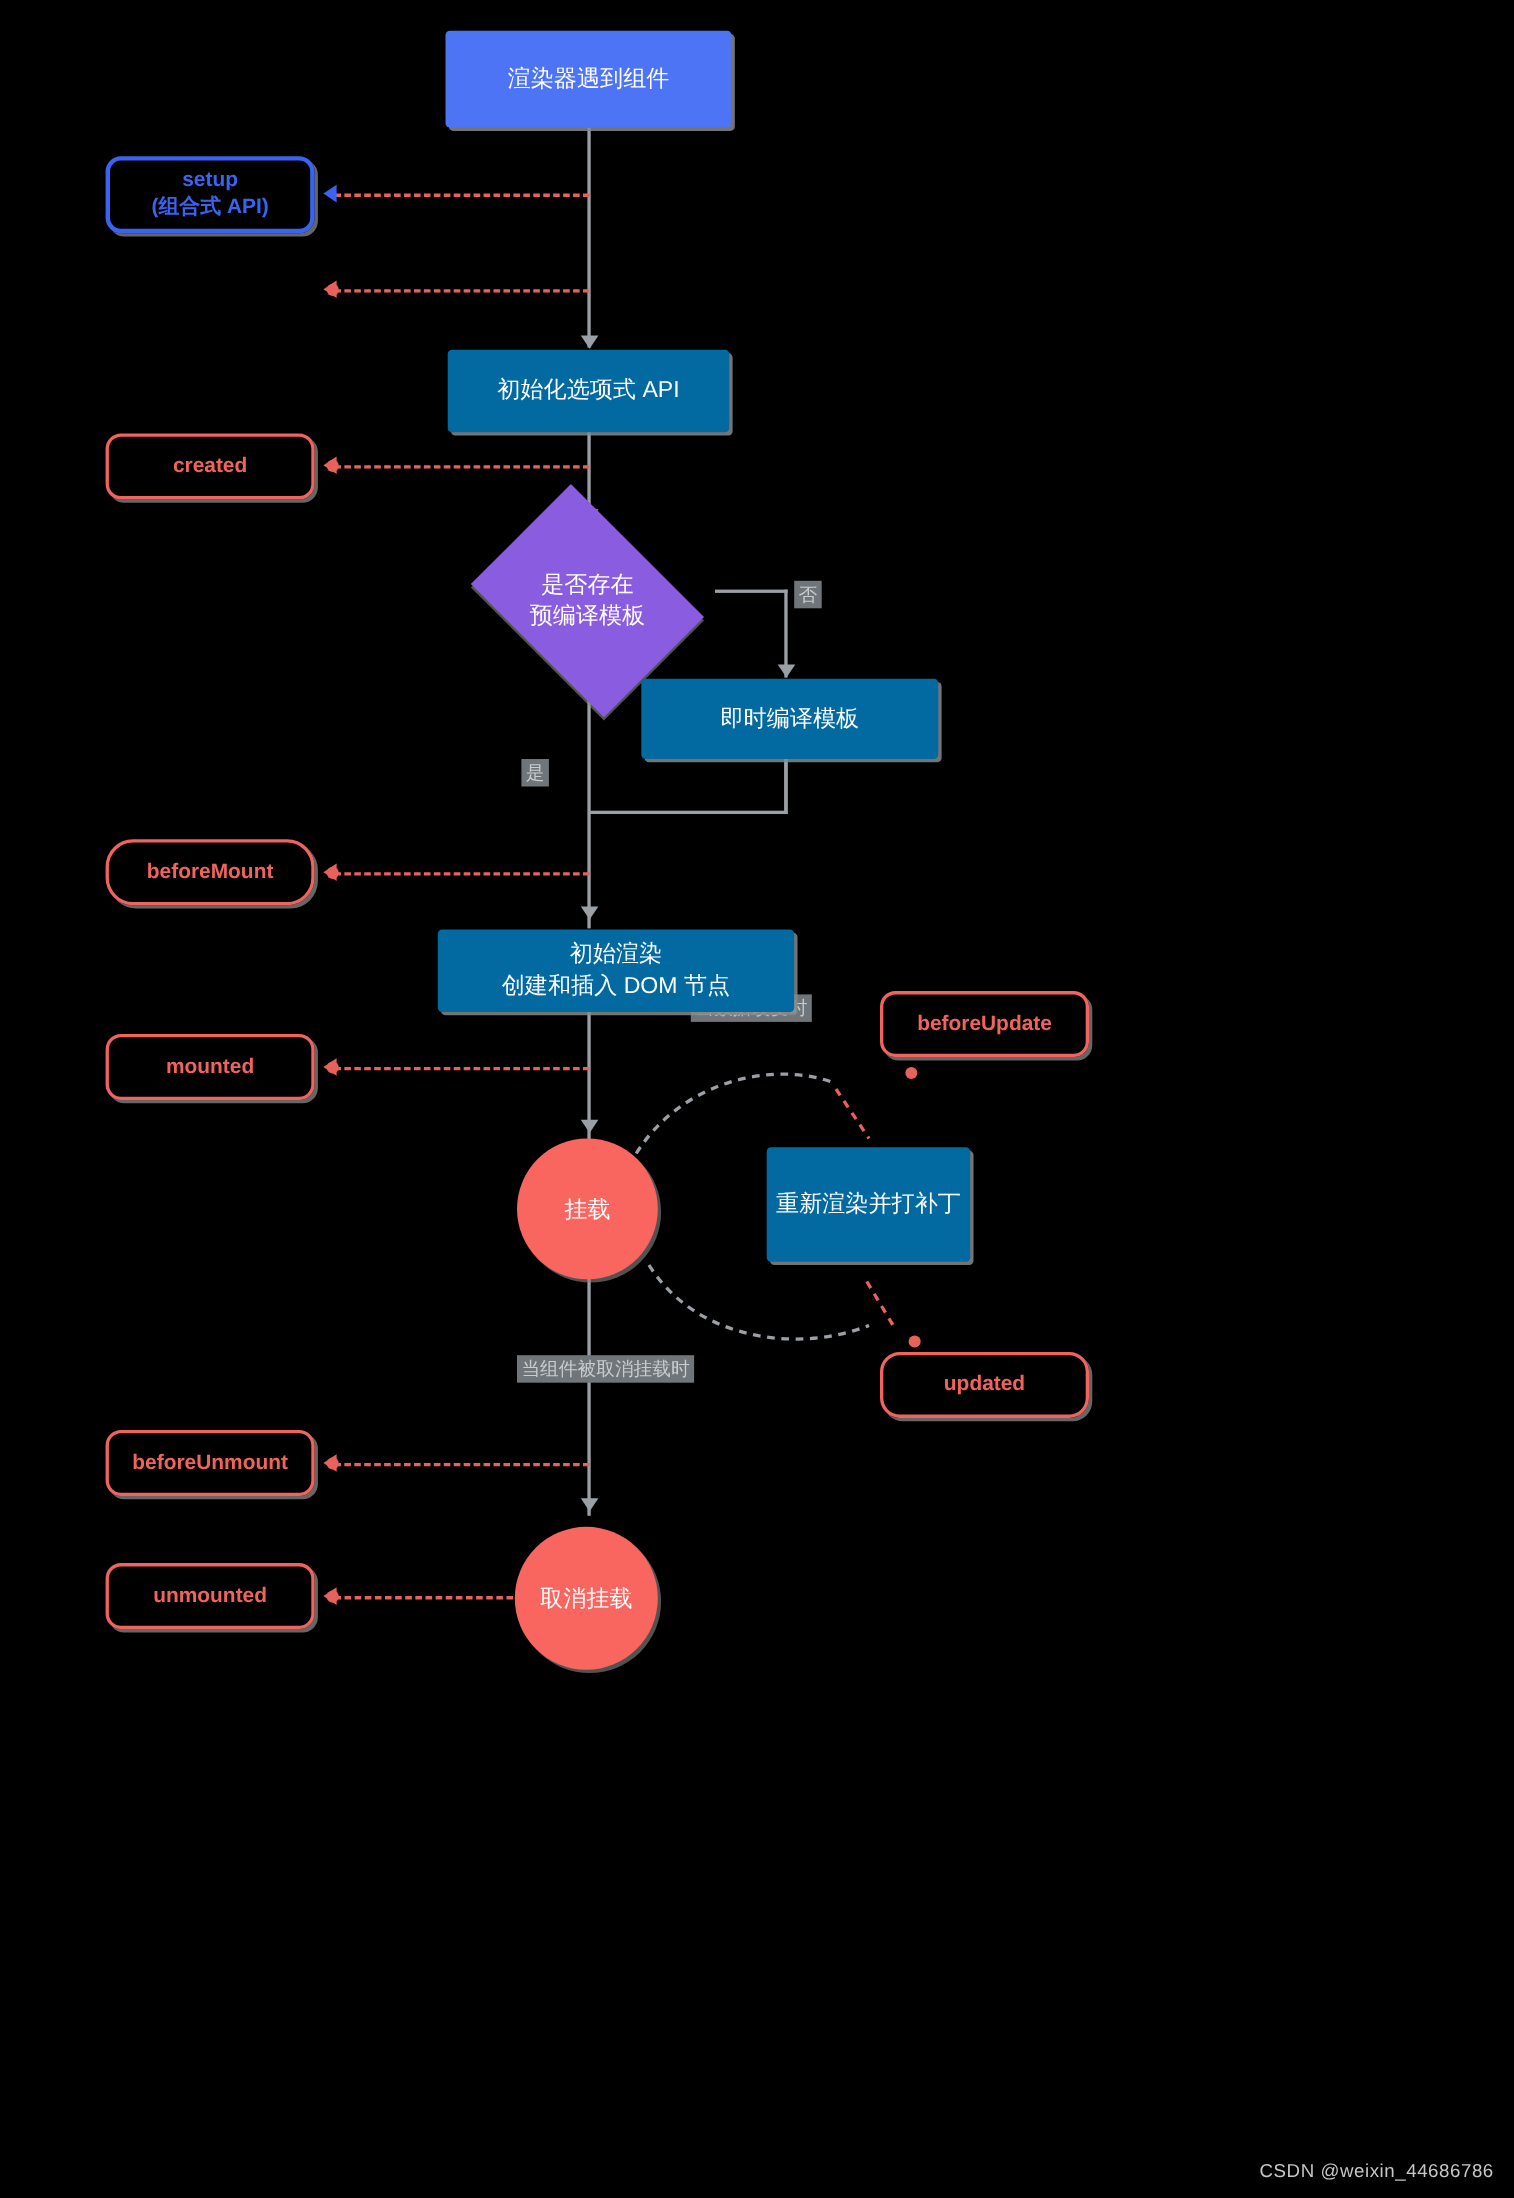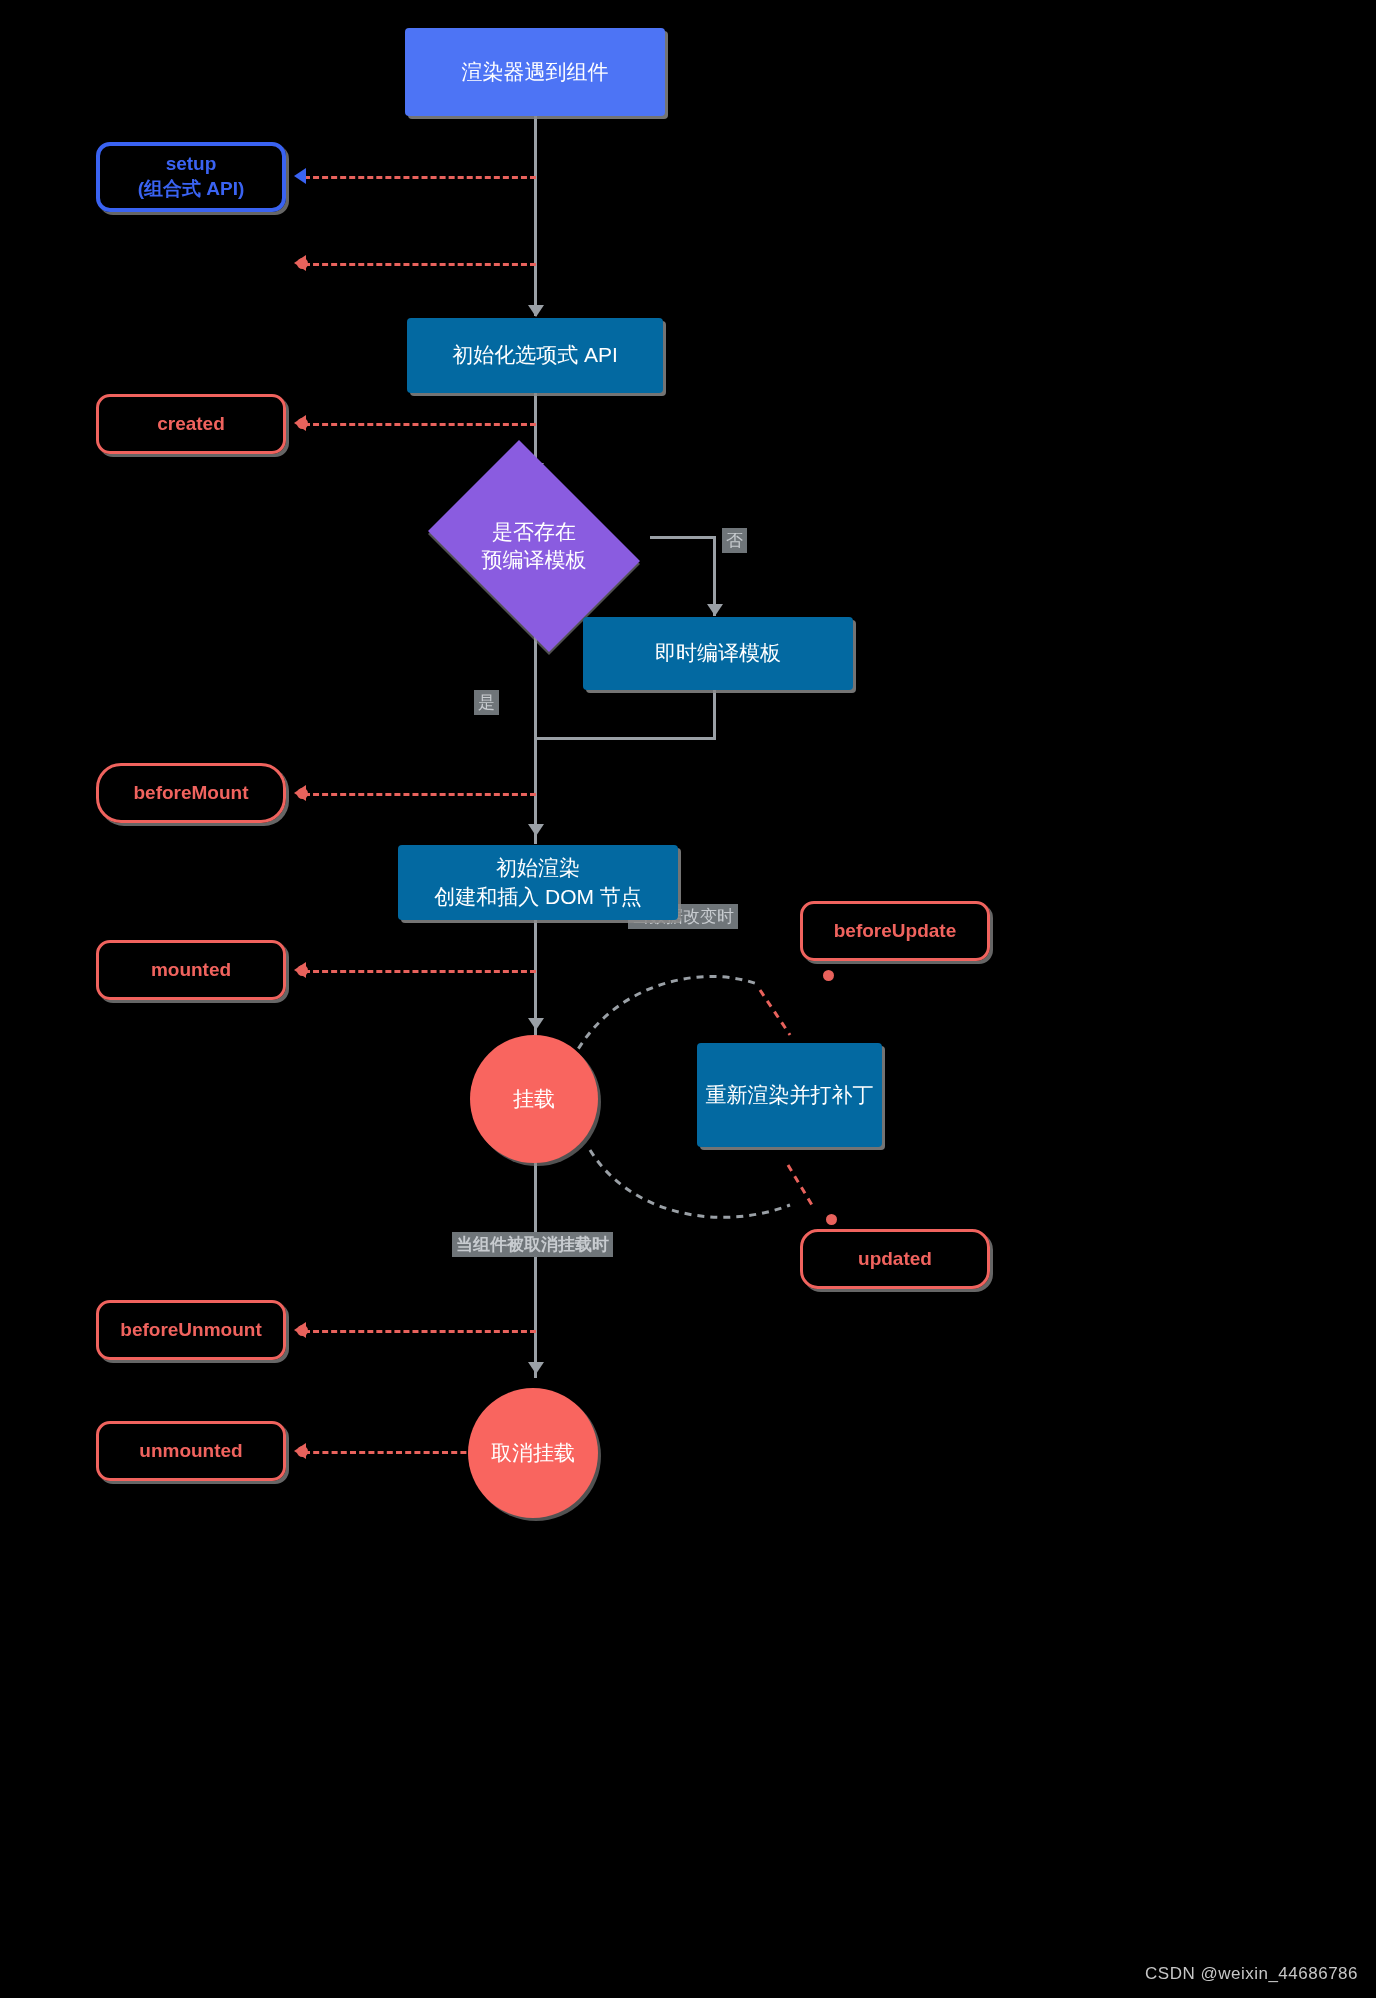--- a/index.html
+++ b/index.html
@@ -210,21 +210,21 @@
   <span class="edge-label" style="left:474px; top:690px;">是</span>
 
   <svg class="loop-svg">
     <path d="M 572,1060 C 610,985 700,962 760,985" fill="none" stroke="#9aa0a6" stroke-width="3" stroke-dasharray="7 6"></path>
     <path d="M 590,1150 C 630,1215 720,1232 790,1205" fill="none" stroke="#9aa0a6" stroke-width="3" stroke-dasharray="7 6"></path>
     <path d="M 760,990 L 790,1035" fill="none" stroke="#e8625c" stroke-width="3" stroke-dasharray="7 6"></path>
     <path d="M 788,1165 L 812,1205" fill="none" stroke="#e8625c" stroke-width="3" stroke-dasharray="7 6"></path>
   </svg>
 
   <span class="edge-label" style="left:628px; top:904px;">当数据改变时</span>
-  <span class="edge-label" style="left:452px; top:1232px;font-weight:bold;">当组件被取消挂载时</span>
+  <span class="edge-label" style="left:470px; top:1232px;">当组件被取消挂载时</span>
 
   <div class="dashed-h" style="left:304px; top:176px; width:232px;"></div>
   <div class="arrow arrow-left-blue" style="left:294px; top:168px;"></div>
 
   <div class="dashed-h" style="left:304px; top:263px; width:232px;"></div>
   <div class="arrow arrow-left-red" style="left:294px; top:255px;"></div>
   <div class="dot-red" style="left:297px; top:258px;"></div>
 
   <div class="dashed-h" style="left:304px; top:423px; width:232px;"></div>
   <div class="arrow arrow-left-red" style="left:294px; top:415px;"></div>
@@ -254,21 +254,21 @@
   <div class="node proc green" style="left:407px; top:318px; width:256px; height:75px;">初始化选项式 API</div>
 
   <div class="diamond-wrap" style="left:413px; top:455px; width:242px; height:182px;">
     <div class="diamond-shape"></div>
     <div class="diamond-text">是否存在
 预编译模板</div>
   </div>
 
   <div class="node proc green" style="left:583px; top:617px; width:270px; height:73px;font-family:Liberation Serif, serif;">即时编译模板</div>
 
-  <div class="node proc green" style="left:398px; top:845px; width:280px; height:75px;">初始渲染
+  <div class="node proc green" style="left:398px; top:845px; width:324px; height:75px;">初始渲染
 创建和插入 DOM 节点</div>
 
   <div class="circle" style="left:470px; top:1035px; width:128px; height:128px;">挂载</div>
 
   <div class="node proc green" style="left:697px; top:1043px; width:185px; height:104px;">重新渲染并打补丁</div>
 
   <div class="circle" style="left:468px; top:1388px; width:130px; height:130px;">取消挂载</div>
 
   <div class="hook setup" style="left:96px; top:142px; width:190px; height:70px;">setup
 (组合式 API)</div>

